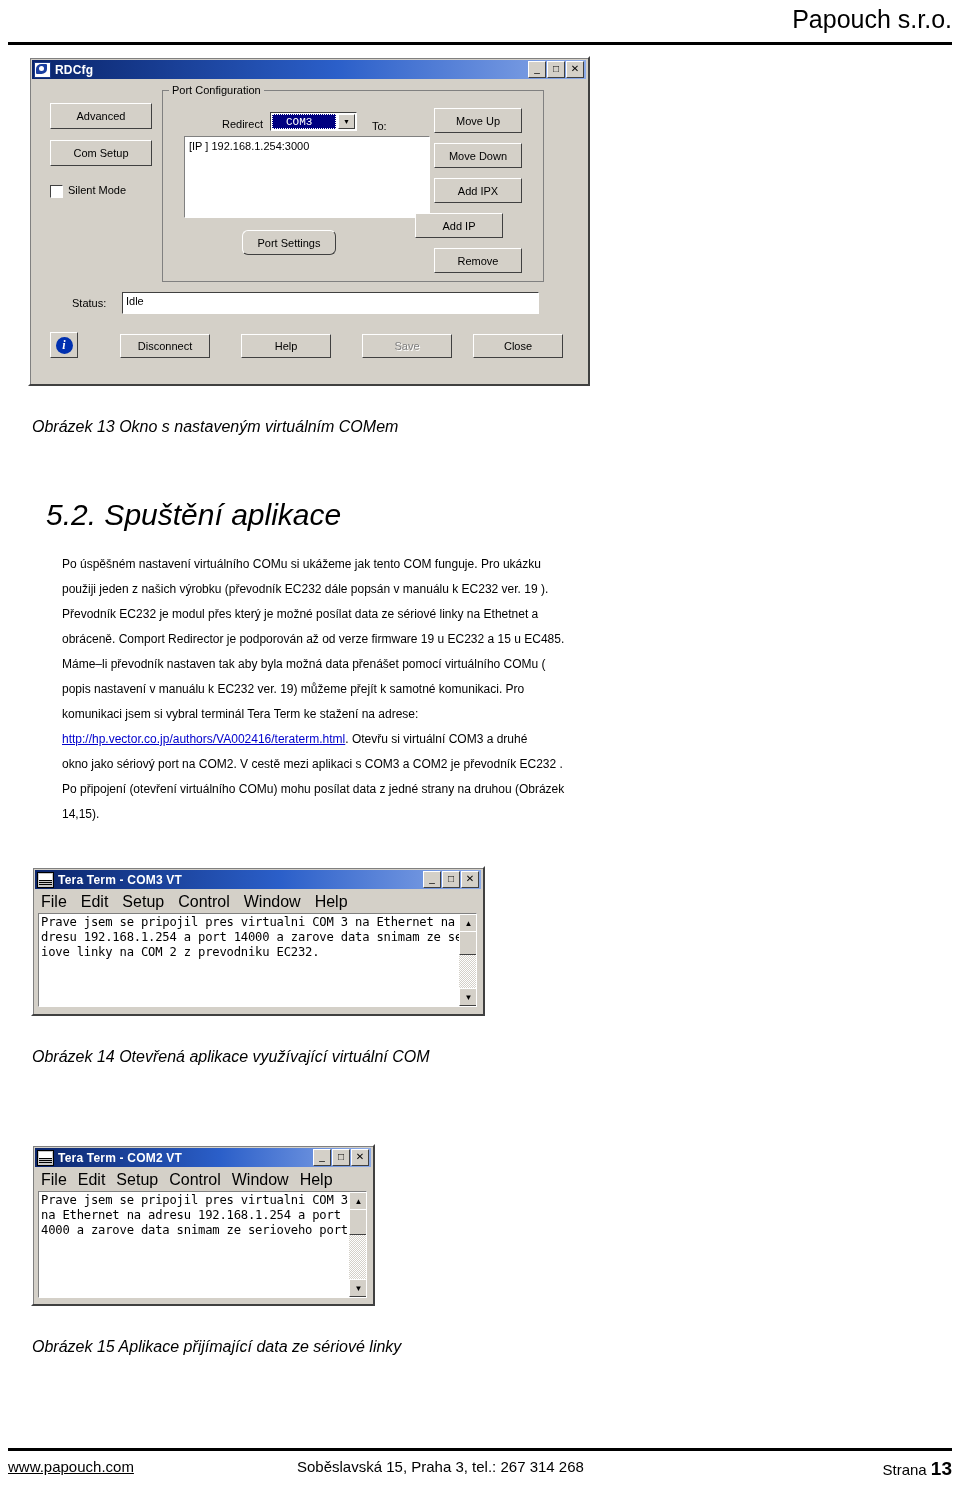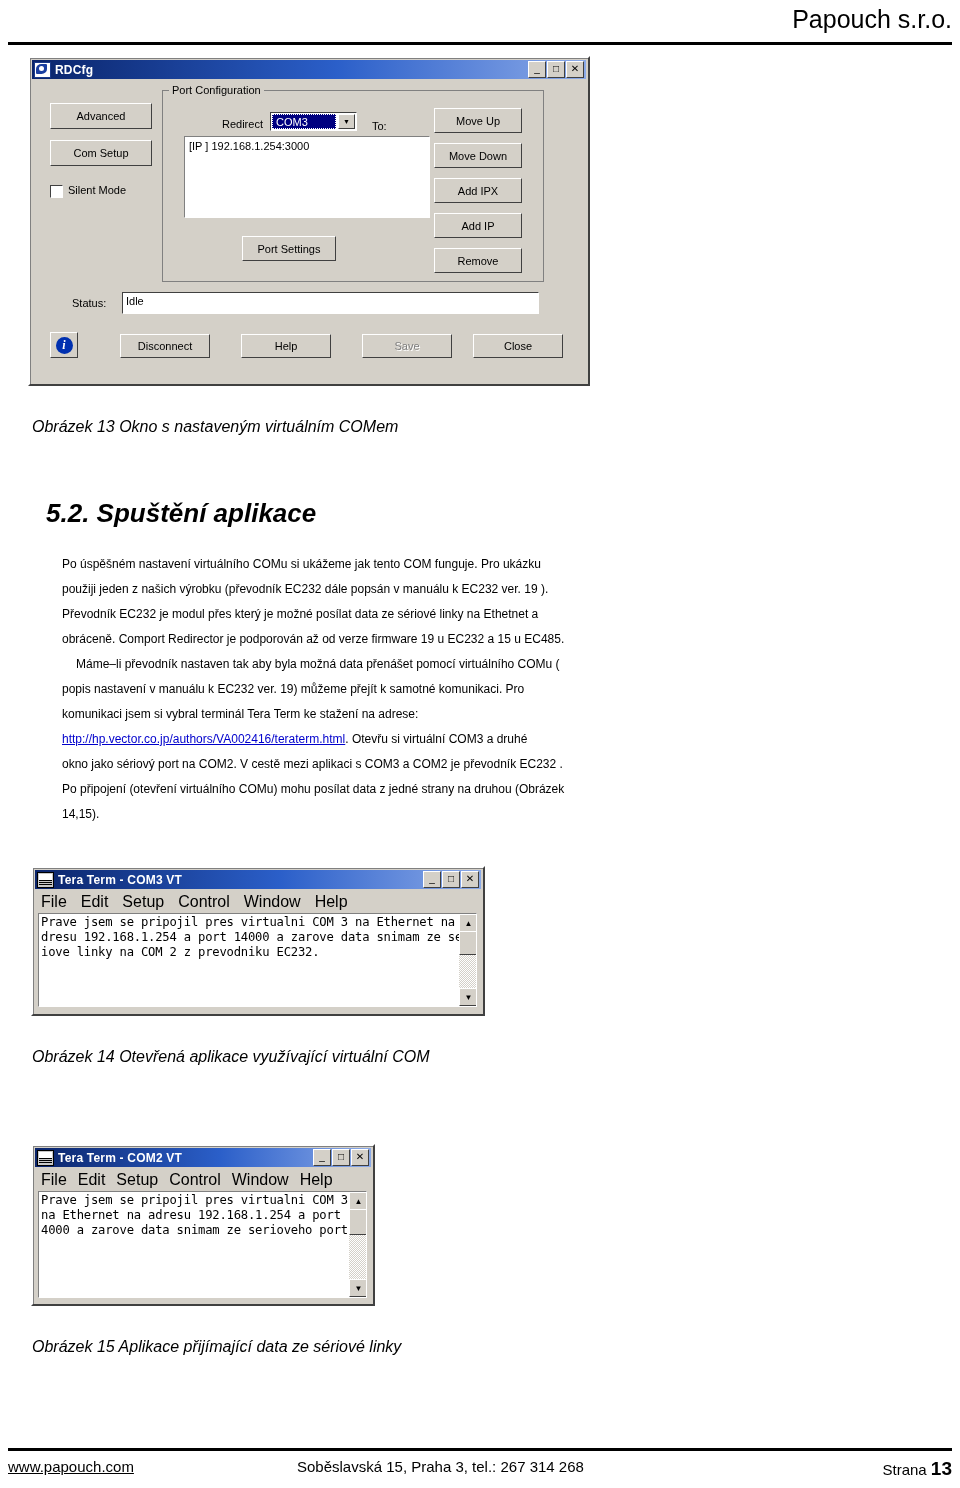--- a/index.html
+++ b/index.html
@@ -92,22 +92,22 @@
   }
 
   .combo{
     position:absolute;height:17px;background:#fff;
     border-top:1px solid #404040;border-left:1px solid #404040;
     border-right:1px solid #fff;border-bottom:1px solid #fff;
     display:flex;align-items:stretch;
   }
   .combo-val{
     flex:1;background:#000080;color:#fff;font-size:11px;
-    display:flex;align-items:center;padding-left:3px;
-    border:1px dotted #fff;margin:1px;
+    display:flex;align-items:center;padding-left:13px;
+    border:1px dotted #fff;margin:1px;font-family:Liberation Mono, monospace;
   }
   .combo-arrow{
     width:15px;margin:1px;background:#d4d0c8;
     border-top:1px solid #fff;border-left:1px solid #fff;
     border-right:1px solid #404040;border-bottom:1px solid #404040;
     display:flex;align-items:center;justify-content:center;
     font-size:7px;
   }
   .listbox{
     position:absolute;background:#fff;
@@ -131,21 +131,21 @@
     color:#fff;font-style:italic;font-weight:bold;font-size:12px;
     display:flex;align-items:center;justify-content:center;
     font-family:"Liberation Serif",serif;
   }
 
   
   .caption{
     position:absolute;font-size:16px;font-style:italic;white-space:nowrap;
   }
   .h2{
-    position:absolute;font-size:26px;font-style:italic;font-weight:bold;
+    position:absolute;font-size:30px;font-style:italic;font-weight:normal;
     white-space:nowrap;
   }
   .body-line{
     position:absolute;font-size:12px;line-height:25px;white-space:nowrap;
   }
   .link{color:#0000cc;text-decoration:underline;}
 
   
   .tt-icon{
     width:15px;height:14px;background:#c8c8c8;border:1px solid #000;
@@ -235,26 +235,26 @@
     <span class="combo-val">COM3</span>
     <span class="combo-arrow">▼</span>
   </div>
 
   <div class="lbl" style="left:342px;top:62px;">To:</div>
 
   <div class="listbox" style="left:154px;top:78px;width:240px;height:77px;">
     <div>[IP ]  192.168.1.254:3000</div>
   </div>
 
-  <div class="btn" style="left:212px;top:178px;width:92px;height:23px;">Port Settings</div>
+  <div class="btn" style="left:212px;top:172px;width:92px;height:23px;border-radius:6px;">Port Settings</div>
 
   <div class="btn" style="left:404px;top:50px;width:86px;height:23px;">Move Up</div>
   <div class="btn" style="left:404px;top:85px;width:86px;height:23px;">Move Down</div>
   <div class="btn" style="left:404px;top:120px;width:86px;height:23px;">Add IPX</div>
-  <div class="btn" style="left:404px;top:155px;width:86px;height:23px;">Add IP</div>
+  <div class="btn" style="left:385px;top:155px;width:86px;height:23px;">Add IP</div>
   <div class="btn" style="left:404px;top:190px;width:86px;height:23px;">Remove</div>
 
   <div class="lbl" style="left:42px;top:239px;">Status:</div>
   <div class="field" style="left:92px;top:234px;width:412px;height:18px;padding:2px 0 0 3px;">Idle</div>
 
   <div class="info-btn" style="left:20px;top:274px;">
     <span class="info-circle">i</span>
   </div>
   <div class="btn" style="left:90px;top:276px;width:88px;height:22px;">Disconnect</div>
   <div class="btn" style="left:211px;top:276px;width:88px;height:22px;">Help</div>
@@ -263,21 +263,21 @@
 </div>
 
 <div class="caption" style="left:32px;top:418px;">Obrázek 13 Okno s nastaveným virtuálním COMem</div>
 
 <div class="h2" style="left:46px;top:498px;">5.2. Spuštění aplikace</div>
 
 <div class="body-line" style="left:62px;top:552px;">Po úspěšném nastavení virtuálního COMu si ukážeme jak tento COM funguje. Pro ukázku</div>
 <div class="body-line" style="left:62px;top:577px;">použiji jeden z našich výrobku (převodník EC232 dále popsán v manuálu k EC232 ver. 19 ).</div>
 <div class="body-line" style="left:62px;top:602px;">Převodník EC232 je modul přes který je možné posílat data ze sériové linky na Ethetnet a</div>
 <div class="body-line" style="left:62px;top:627px;">obráceně. Comport Redirector je podporován až od verze firmware 19 u EC232 a 15 u EC485.</div>
-<div class="body-line" style="left:76px;top:652px;text-align:center;">Máme–li převodník nastaven tak aby byla možná data přenášet pomocí virtuálního COMu (</div>
+<div class="body-line" style="left:62px;top:652px;text-align:center;">Máme–li převodník nastaven tak aby byla možná data přenášet pomocí virtuálního COMu (</div>
 <div class="body-line" style="left:62px;top:677px;">popis nastavení v manuálu k EC232 ver. 19) můžeme přejít k samotné komunikaci. Pro</div>
 <div class="body-line" style="left:62px;top:702px;">komunikaci jsem si vybral terminál Tera Term ke stažení na adrese:</div>
 
 <div class="body-line" style="left:62px;top:727px;">
   <a class="link" href="#">http://hp.vector.co.jp/authors/VA002416/teraterm.html</a><span>. Otevřu  si virtuální COM3 a druhé</span>
 </div>
 
 <div class="body-line" style="left:62px;top:752px;">okno jako sériový port na COM2. V cestě mezi aplikaci s COM3 a COM2 je převodník  EC232 .</div>
 <div class="body-line" style="left:62px;top:777px;">Po připojení (otevření virtuálního COMu) mohu posílat data z jedné strany na druhou (Obrázek</div>
 <div class="body-line" style="left:62px;top:802px;">14,15).</div>

